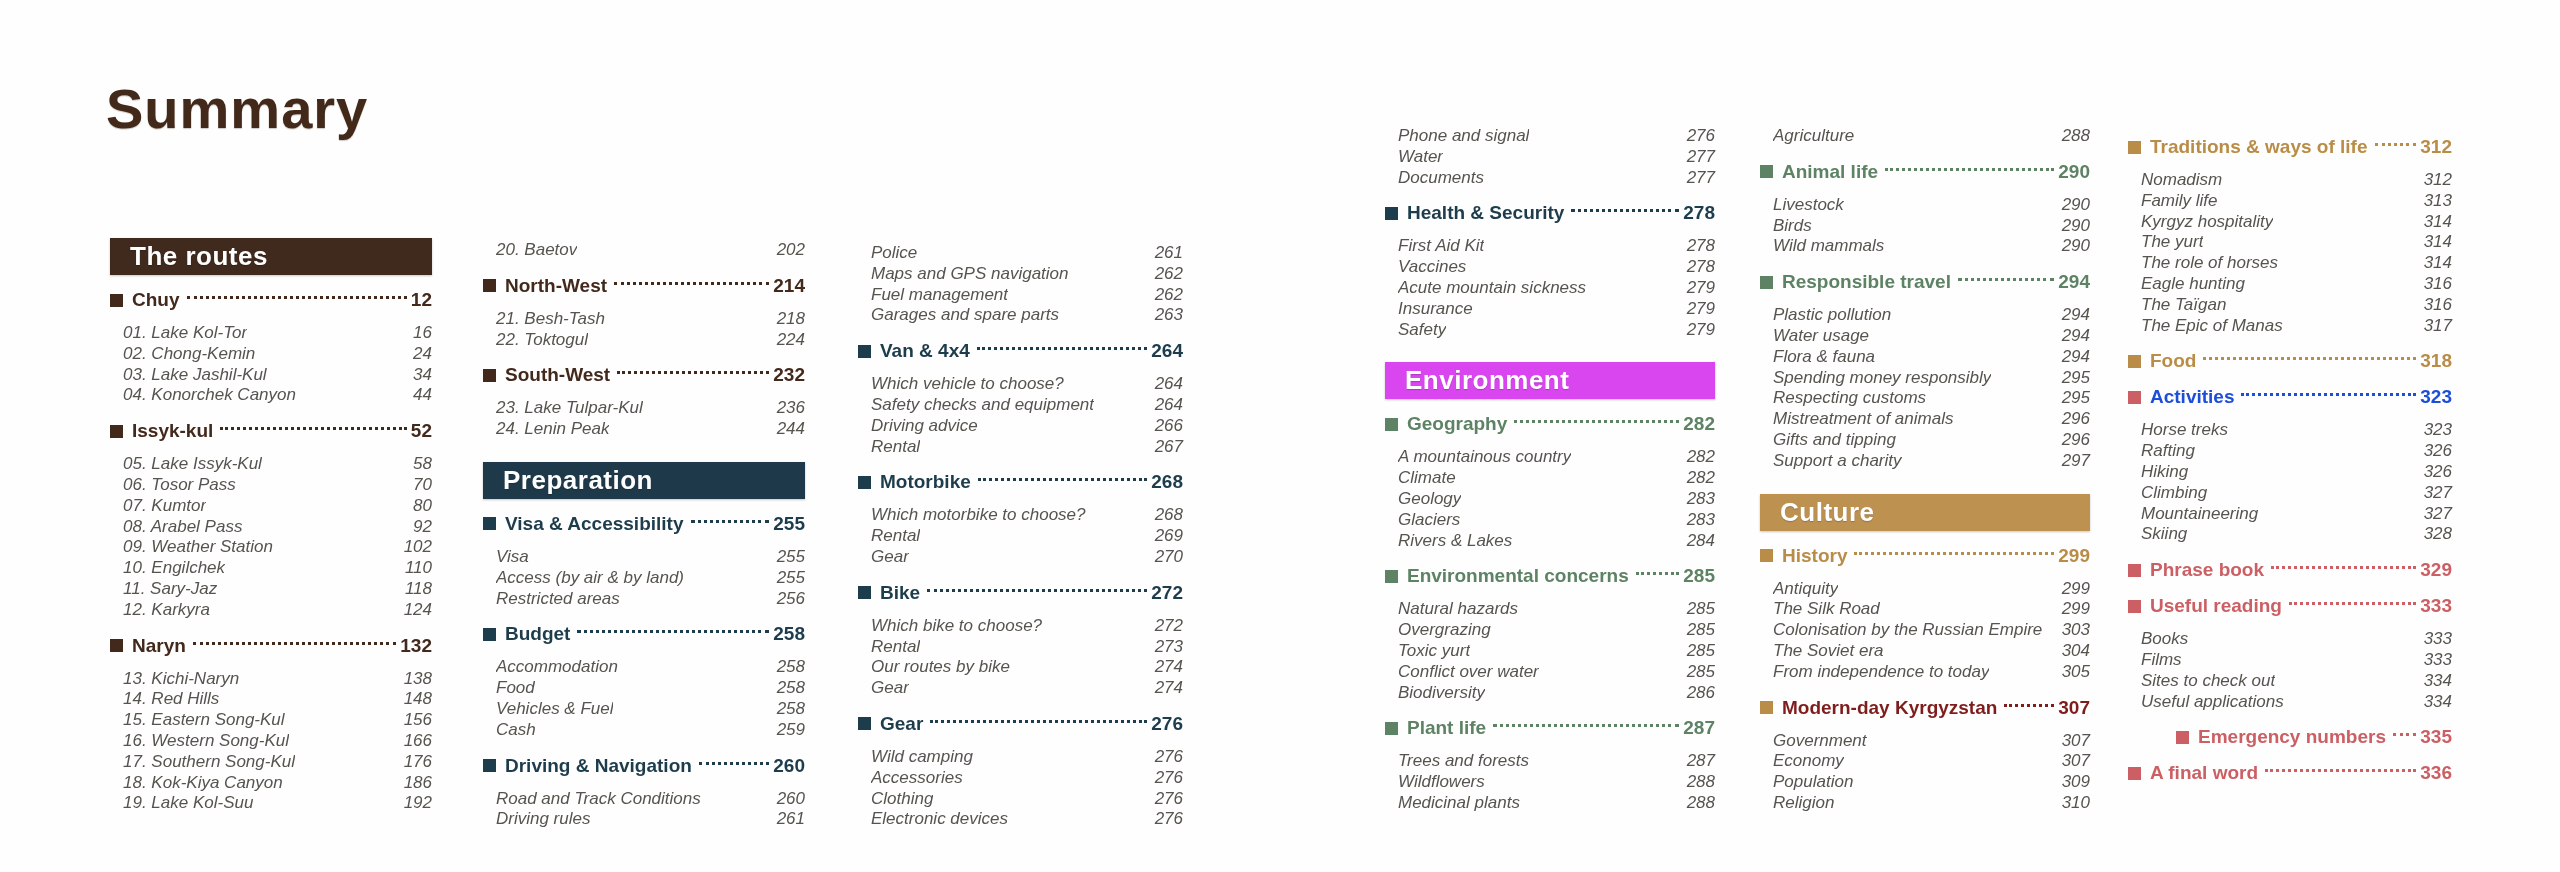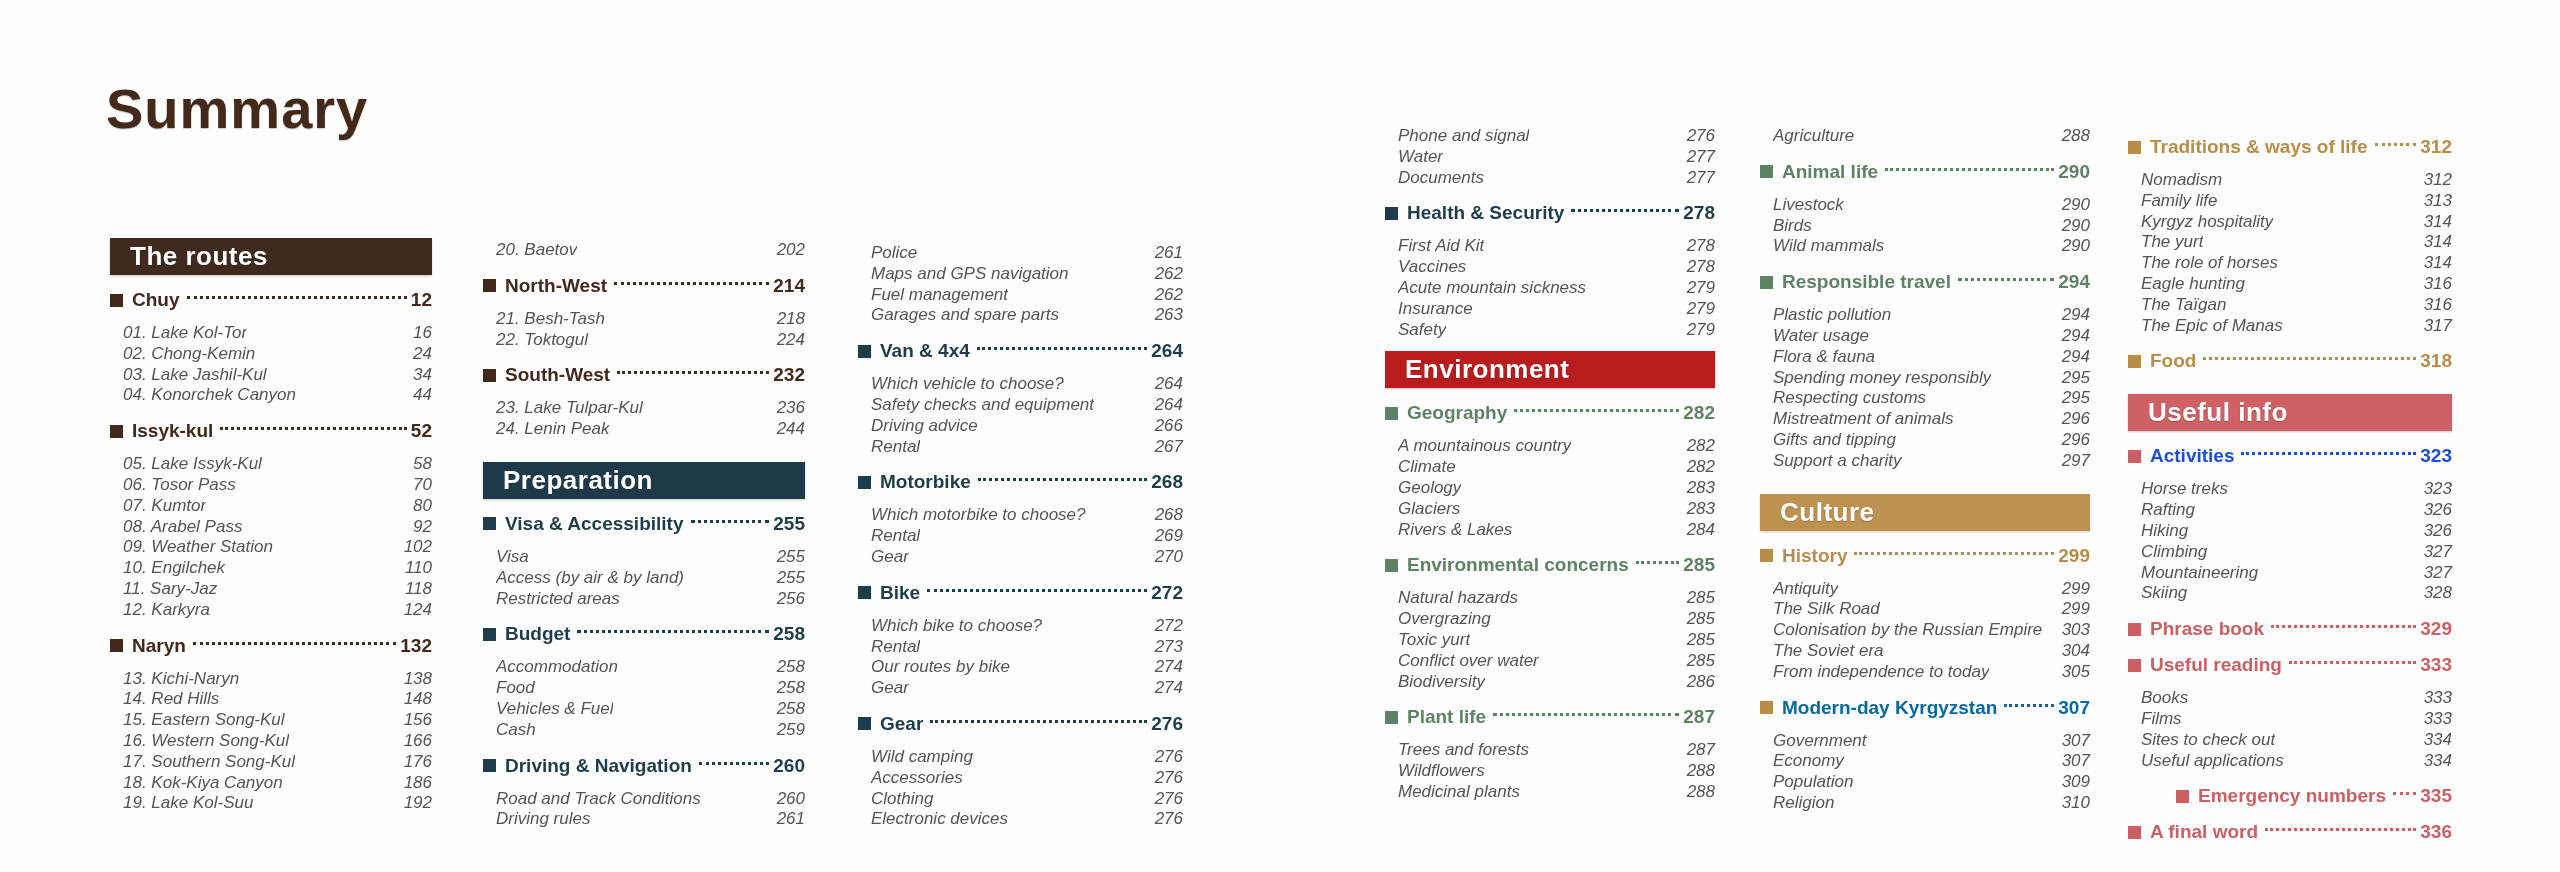--- a/index.html
+++ b/index.html
@@ -406,21 +406,21 @@
         <span class="entry-page">279</span>
       </div>
       <div class="entry-row">
         <span class="entry-label">Insurance</span>
         <span class="entry-page">279</span>
       </div>
       <div class="entry-row">
         <span class="entry-label">Safety</span>
         <span class="entry-page">279</span>
       </div>
-      <div class="part-bar mid" style="background: #b91c1c; margin-top: 11px;">
+      <div class="part-bar mid" style="background: #d946ef;">
         <span class="part-label">Environment</span>
       </div>
       <div class="section-row" style="color: rgb(93, 130, 100);">
         <span class="section-bullet" style="background: rgb(93, 130, 100);"></span>
         <span class="section-label">Geography</span>
         <span class="section-leader"></span>
         <span class="section-page">282</span>
       </div>
       <div class="entry-row">
         <span class="entry-label">A mountainous country</span>
@@ -570,21 +570,21 @@
         <span class="entry-page">303</span>
       </div>
       <div class="entry-row">
         <span class="entry-label">The Soviet era</span>
         <span class="entry-page">304</span>
       </div>
       <div class="entry-row">
         <span class="entry-label">From independence to today</span>
         <span class="entry-page">305</span>
       </div>
-      <div class="section-row" style="color: #0369a1;">
+      <div class="section-row" style="color: #7f1d1d;">
         <span class="section-bullet" style="background: rgb(185, 141, 71);"></span>
         <span class="section-label">Modern-day Kyrgyzstan</span>
         <span class="section-leader"></span>
         <span class="section-page">307</span>
       </div>
       <div class="entry-row">
         <span class="entry-label">Government</span>
         <span class="entry-page">307</span>
       </div>
       <div class="entry-row">
@@ -638,23 +638,20 @@
       <div class="entry-row">
         <span class="entry-label">The Epic of Manas</span>
         <span class="entry-page">317</span>
       </div>
       <div class="section-row" style="color: rgb(185, 141, 71);">
         <span class="section-bullet" style="background: rgb(185, 141, 71);"></span>
         <span class="section-label">Food</span>
         <span class="section-leader"></span>
         <span class="section-page">318</span>
       </div>
-      <div class="part-bar mid" style="background: rgb(205, 97, 102);">
-        <span class="part-label">Useful info</span>
-      </div>
       <div class="section-row" style="color: #1d4ed8;">
         <span class="section-bullet" style="background: rgb(204, 95, 100);"></span>
         <span class="section-label">Activities</span>
         <span class="section-leader"></span>
         <span class="section-page">323</span>
       </div>
       <div class="entry-row">
         <span class="entry-label">Horse treks</span>
         <span class="entry-page">323</span>
       </div>

